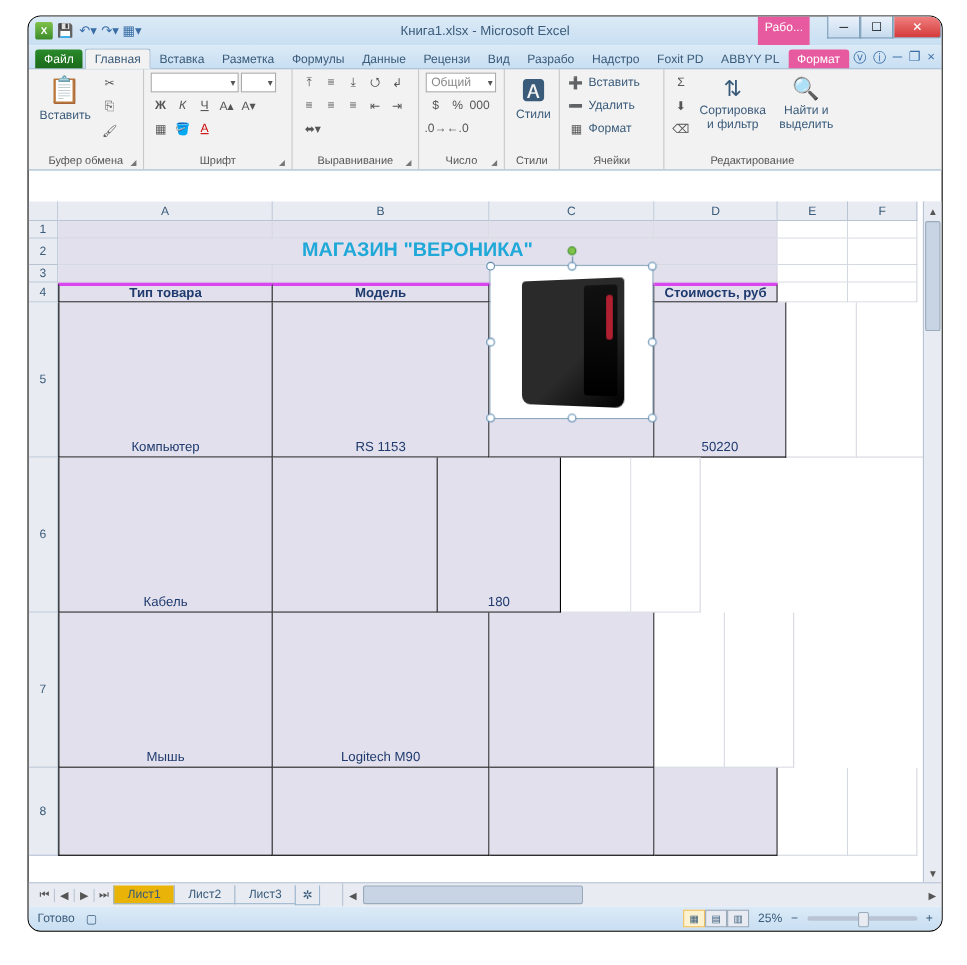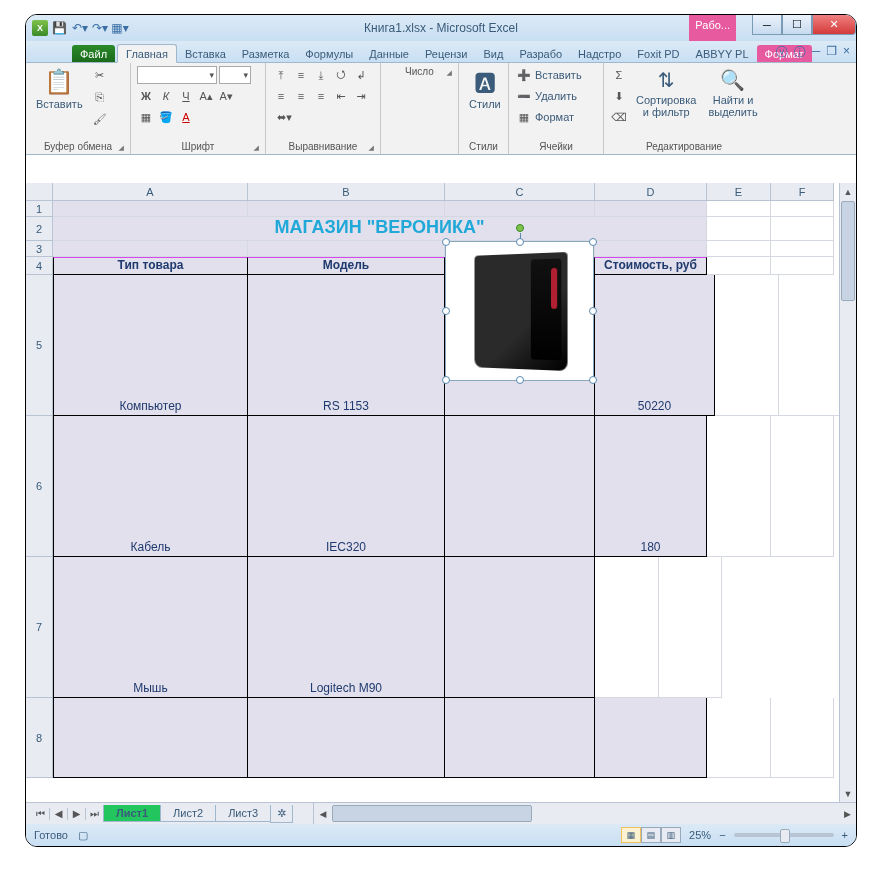--- a/index.html
+++ b/index.html
@@ -13,21 +13,21 @@
 .qat-icon.xl { background: linear-gradient(#7fc24a,#3a8a2a); color: #fff; font-weight: bold; font-size: 9px; border-radius: 2px; }
 .title-text { position: absolute; left: 50%; transform: translateX(-50%); color: #3a5b7a; }
 .pink-tab { position: absolute; right: 120px; top: 0; height: 26px; background: #e85a9f; color: #fff; font-size: 11px; padding: 4px 6px 0; }
 .winbtns { position: absolute; right: 0; top: 0; display: flex; }
 .winbtn { width: 30px; height: 20px; border: 1px solid #7a9bb5; border-top: none; display: flex; align-items: center; justify-content: center; font-size: 11px; background: linear-gradient(#eaf2fb,#c7dbef); }
 .winbtn.close { background: linear-gradient(#f08080,#d43a3a); color: #fff; width: 44px; border-radius: 0 0 4px 0; }
 
 
 .tabs { height: 22px; background: linear-gradient(#dceaf6,#c8dff3); display: flex; align-items: flex-end; padding-left: 6px; font-size: 11px; border-bottom: 1px solid #a0b8ce; position: relative; }
 .tab { padding: 3px 8px 2px; color: #3a5b7a; cursor: default; }
-.tab.file { background: linear-gradient(#2a8a2a,#1a6a1a); color: #fff; border-radius: 3px 3px 0 0; margin-right: 2px; margin-left: 40px; }
+.tab.file { background: linear-gradient(#2a8a2a,#1a6a1a); color: #fff; border-radius: 3px 3px 0 0; margin-right: 2px; }
 .tab.active { background: #f2f2f2; border: 1px solid #a0b8ce; border-bottom: 1px solid #f2f2f2; border-radius: 3px 3px 0 0; margin-bottom: -1px; }
 .tab.format { background: #e85a9f; color: #fff; border-radius: 3px 3px 0 0; }
 .help-icons { position: absolute; right: 6px; top: 3px; display: flex; gap: 6px; color: #3a6ea5; font-size: 12px; }
 
 
 .ribbon { height: 92px; background: #f2f2f2; border-bottom: 1px solid #a0b8ce; display: flex; font-size: 11px; }
 .group { border-right: 1px solid #c8c8c8; padding: 3px 6px 0; display: flex; flex-direction: column; justify-content: space-between; }
 .group-body { flex: 1; display: flex; align-items: flex-start; gap: 4px; }
 .group-label { text-align: center; color: #555; font-size: 10px; padding-bottom: 2px; position: relative; }
 .group-label::after { content: "◢"; font-size: 7px; position: absolute; right: 0; bottom: 2px; color: #777; }
@@ -54,21 +54,21 @@
 .colheads { position: absolute; left: 27px; top: 0; height: 18px; display: flex; }
 .ch { background: #e8ecf2; border-right: 1px solid #b8c4d4; border-bottom: 1px solid #b8c4d4; text-align: center; font-size: 11px; color: #3a5b7a; line-height: 18px; }
 .rowheads { position: absolute; left: 0; top: 18px; width: 27px; }
 .rh { background: #e8ecf2; border-right: 1px solid #b8c4d4; border-bottom: 1px solid #b8c4d4; text-align: center; font-size: 11px; color: #3a5b7a; display: flex; align-items: center; justify-content: center; }
 .cells { position: absolute; left: 27px; top: 18px; }
 .cellrow { display: flex; }
 .cell { border-right: 1px solid #d4d8e0; border-bottom: 1px solid #d4d8e0; background: #e2e0ec; font-size: 12px; color: #1f3a6e; display: flex; align-items: flex-end; justify-content: center; padding-bottom: 2px; position: relative; }
 .cell.plain { background: #fff; }
 .cell.hdr { font-weight: bold; align-items: center; }
 .cell.thb { border-color: #000; border-width: 0 1px 1px 0; }
-.cell.thb-top { border-top: 1px solid #d946ef; }
+.cell.thb-top { border-top: 3px solid #d946ef; }
 .cell.thb-left { border-left: 1px solid #000; }
 .title-cell { color: #1fa8d8; font-size: 18px; font-weight: 600; }
 
 
 .imgbox { position: absolute; left: 419px; top: 58px; width: 149px; height: 140px; border: 1px solid #8aa8c0; }
 .imgbox .pc { width: 100%; height: 100%; background: #fff; display: flex; align-items: center; justify-content: center; }
 .pc-case { width: 95px; height: 115px; background: linear-gradient(135deg,#2a2a2a 60%,#000 100%); border-radius: 4px 4px 8px 8px; position: relative; transform: perspective(300px) rotateY(-12deg); }
 .pc-case::before { content: ""; position: absolute; right: 6px; top: 6px; bottom: 10px; width: 30px; background: linear-gradient(#111,#000); border-radius: 3px; }
 .pc-case::after { content: ""; position: absolute; right: 10px; top: 15px; width: 6px; height: 40px; background: #b02030; border-radius: 3px; }
 .handle { position: absolute; width: 8px; height: 8px; background: #fff; border: 1px solid #5a8ab0; border-radius: 50%; }
@@ -83,21 +83,21 @@
 .vscroll { position: absolute; right: 0; top: 168px; bottom: 44px; width: 17px; background: #e8ecf2; border-left: 1px solid #b8c4d4; }
 .vscroll .thumb { position: absolute; top: 18px; left: 1px; right: 1px; height: 100px; background: #c8d4e4; border: 1px solid #9ab; border-radius: 2px; }
 .vscroll .arr { position: absolute; left: 0; right: 0; height: 17px; display: flex; align-items: center; justify-content: center; font-size: 9px; color: #555; }
 .vscroll .arr.up { top: 0; } .vscroll .arr.dn { bottom: 0; }
 
 
 .sheetbar { position: absolute; left: 0; right: 0; bottom: 22px; height: 22px; background: #e8ecf2; border-top: 1px solid #b8c4d4; display: flex; align-items: center; font-size: 11px; }
 .sheet-nav { display: flex; padding-left: 6px; gap: 0; }
 .sheet-nav span { width: 18px; text-align: center; color: #555; border-right: 1px solid #b8c4d4; font-size: 10px; }
 .sheet-tab { padding: 2px 12px; background: #e8ecf2; border: 1px solid #a0b8ce; border-top: none; margin-left: -1px; color: #3a5b7a; }
-.sheet-tab.active { background: #22c55e; font-weight: bold; }
+.sheet-tab.active { background: #eab308; font-weight: normal; }
 .hscroll { flex: 1; margin-left: 20px; border-left: 1px solid #b8c4d4; height: 100%; position: relative; }
 .hscroll .arr { position: absolute; top: 0; bottom: 0; width: 17px; display: flex; align-items: center; justify-content: center; font-size: 9px; color: #555; }
 .hscroll .arr.l { left: 0; } .hscroll .arr.r { right: 0; }
 .hscroll .thumb { position: absolute; left: 18px; top: 2px; bottom: 2px; width: 200px; background: #c8d4e4; border: 1px solid #9ab; border-radius: 2px; }
 
 
 .statusbar { position: absolute; left: 0; right: 0; bottom: 0; height: 22px; background: linear-gradient(#dceaf6,#c8dff3); display: flex; align-items: center; font-size: 11px; color: #3a5b7a; padding: 0 8px; justify-content: space-between; }
 .status-right { display: flex; align-items: center; gap: 8px; }
 .viewbtns { display: flex; }
 .viewbtn { width: 20px; height: 16px; border: 1px solid #9ab; display: flex; align-items: center; justify-content: center; font-size: 9px; background: #e8ecf2; }
@@ -210,20 +210,32 @@
           <span class="mini">⇤</span>
           <span class="mini">⇥</span>
         </div>
         <div class="mini-row">
             <span class="mini" style="width:auto;padding:0 4px">⬌▾</span>
           </div>
       </div>
       <div class="group-label">Выравнивание</div>
     </div>
     <div class="group" style="width:78px">
+      <div class="group-body" style="flex-direction:column;gap:3px">
+        <span class="combo" style="width:64px">Общий</span>
+        <div class="mini-row">
+          <span class="mini">$</span>
+          <span class="mini">%</span>
+          <span class="mini">000</span>
+        </div>
+        <div class="mini-row">
+          <span class="mini">.0→</span>
+          <span class="mini">←.0</span>
+        </div>
+      </div>
       <div class="group-label">Число</div>
     </div>
     <div class="group" style="width:50px">
       <div class="group-body">
         <div class="bigbtn">
           <span class="ico">🅰</span>
           <span>Стили</span>
         </div>
       </div>
       <div class="group-label nolaunch">Стили</div>
@@ -319,21 +331,20 @@
         <div class="cellrow">
           <div class="cell thb thb-left" style="width: 195px; height: 141px;">Компьютер</div>
           <div class="cell thb" style="width: 197px; height: 141px;">RS 1153</div>
           <div class="cell thb" style="width: 150px; height: 141px;"></div>
           <div class="cell thb" style="width: 120px; height: 141px;">50220</div>
           <div class="cell plain" style="width: 64px; height: 141px;"></div>
           <div class="cell plain" style="width: 63px; height: 141px;"></div>
         </div>
         <div class="cellrow">
           <div class="cell thb thb-left" style="width: 195px; height: 141px;">Кабель</div>
-          <div class="cell thb" style="width: 197px; height: 141px;">IEC320</div>
           <div class="cell thb" style="width: 150px; height: 141px;"></div>
           <div class="cell thb" style="width: 112px; height: 141px;">180</div>
           <div class="cell plain" style="width: 64px; height: 141px;"></div>
           <div class="cell plain" style="width: 63px; height: 141px;"></div>
         </div>
         <div class="cellrow">
           <div class="cell thb thb-left" style="width: 195px; height: 141px;">Мышь</div>
           <div class="cell thb" style="width: 197px; height: 141px;">Logitech M90</div>
           <div class="cell thb" style="width: 150px; height: 141px;"></div>
           <div class="cell plain" style="width: 64px; height: 141px;"></div>

